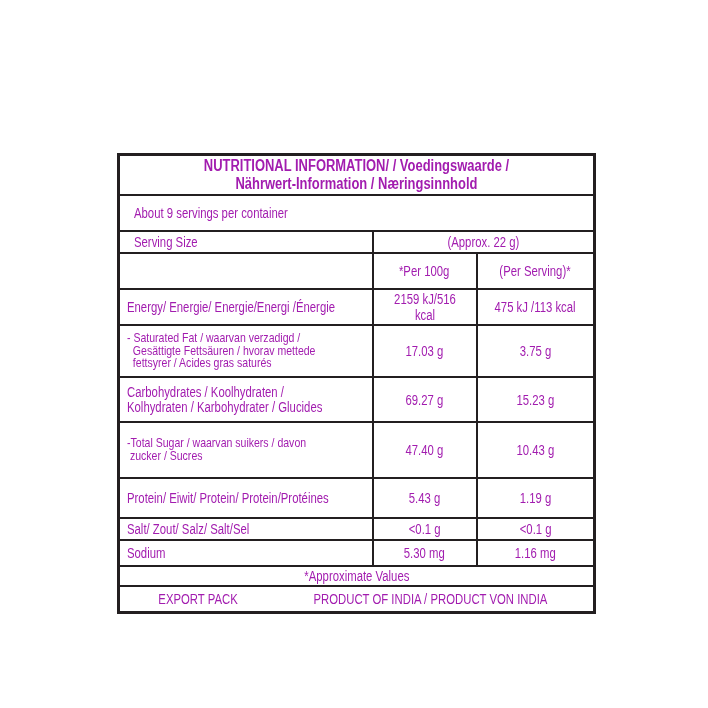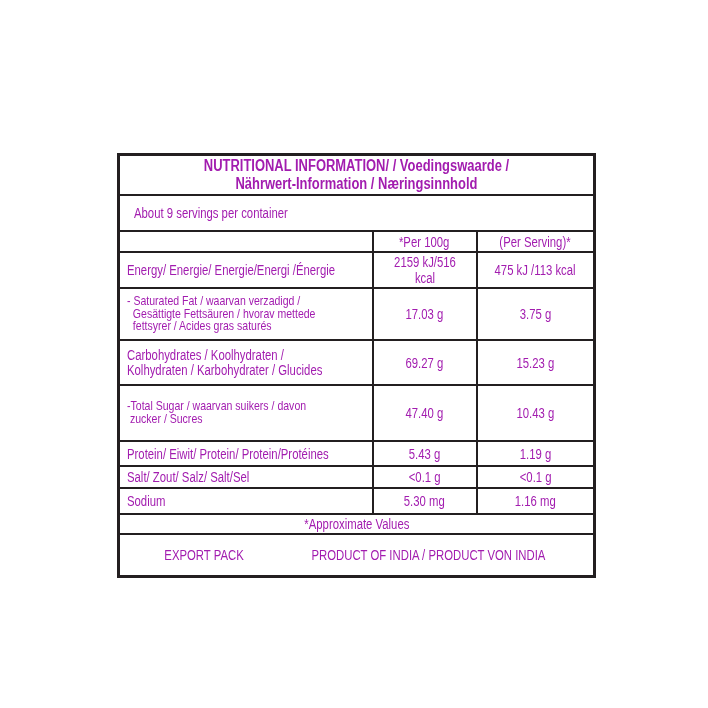--- a/index.html
+++ b/index.html
@@ -85,22 +85,30 @@
 Nährwert-Information / Næringsinnhold</span>
       </td>
     </tr>
 
     <tr style="height:36px">
       <td colspan="3" class="lft pad15 b">
         <span class="cx">About 9 servings per container</span>
       </td>
     </tr>
 
-
-    <tr style="height:21px">
+    <tr style="height:22px">
+      <td class="lft pad15 b">
+        <span class="cx">Serving Size</span>
+      </td>
+      <td colspan="2" class="ctr">
+        <span class="cxc">(Approx. 22 g)</span>
+      </td>
+    </tr>
+
+    <tr style="height:36px">
       <td class="lft"></td>
       <td class="ctr b">
         <span class="cxc">*Per 100g</span>
       </td>
       <td class="ctr b">
         <span class="cxc">(Per Serving)*</span>
       </td>
     </tr>
 
     <tr style="height:26px">
@@ -149,21 +157,21 @@
  zucker / Sucres</span>
       </td>
       <td class="ctr">
         <span class="cxc">47.40 g</span>
       </td>
       <td class="ctr">
         <span class="cxc">10.43 g</span>
       </td>
     </tr>
 
-    <tr style="height:25px">
+    <tr style="height:40px">
       <td class="lft b">
         <span class="cx">Protein/ Eiwit/ Protein/ Protein/Protéines</span>
       </td>
       <td class="ctr">
         <span class="cxc">5.43 g</span>
       </td>
       <td class="ctr">
         <span class="cxc">1.19 g</span>
       </td>
     </tr>
@@ -192,21 +200,21 @@
       </td>
     </tr>
 
     <tr style="height:18px">
       <td colspan="3" class="ctr b">
         <span class="cxc">*Approximate Values</span>
       </td>
     </tr>
 
     <tr style="height:23px">
-      <td colspan="3" class="b" style="padding:12px;">
+      <td colspan="3" class="b" style="padding:4px;">
         <div class="footer-flex">
           <span class="fl">
             <span class="cxc">EXPORT PACK</span>
           </span>
           <span class="fr">
             <span class="cxc">PRODUCT OF INDIA / PRODUCT VON INDIA</span>
           </span>
         </div>
       </td>
     </tr>

